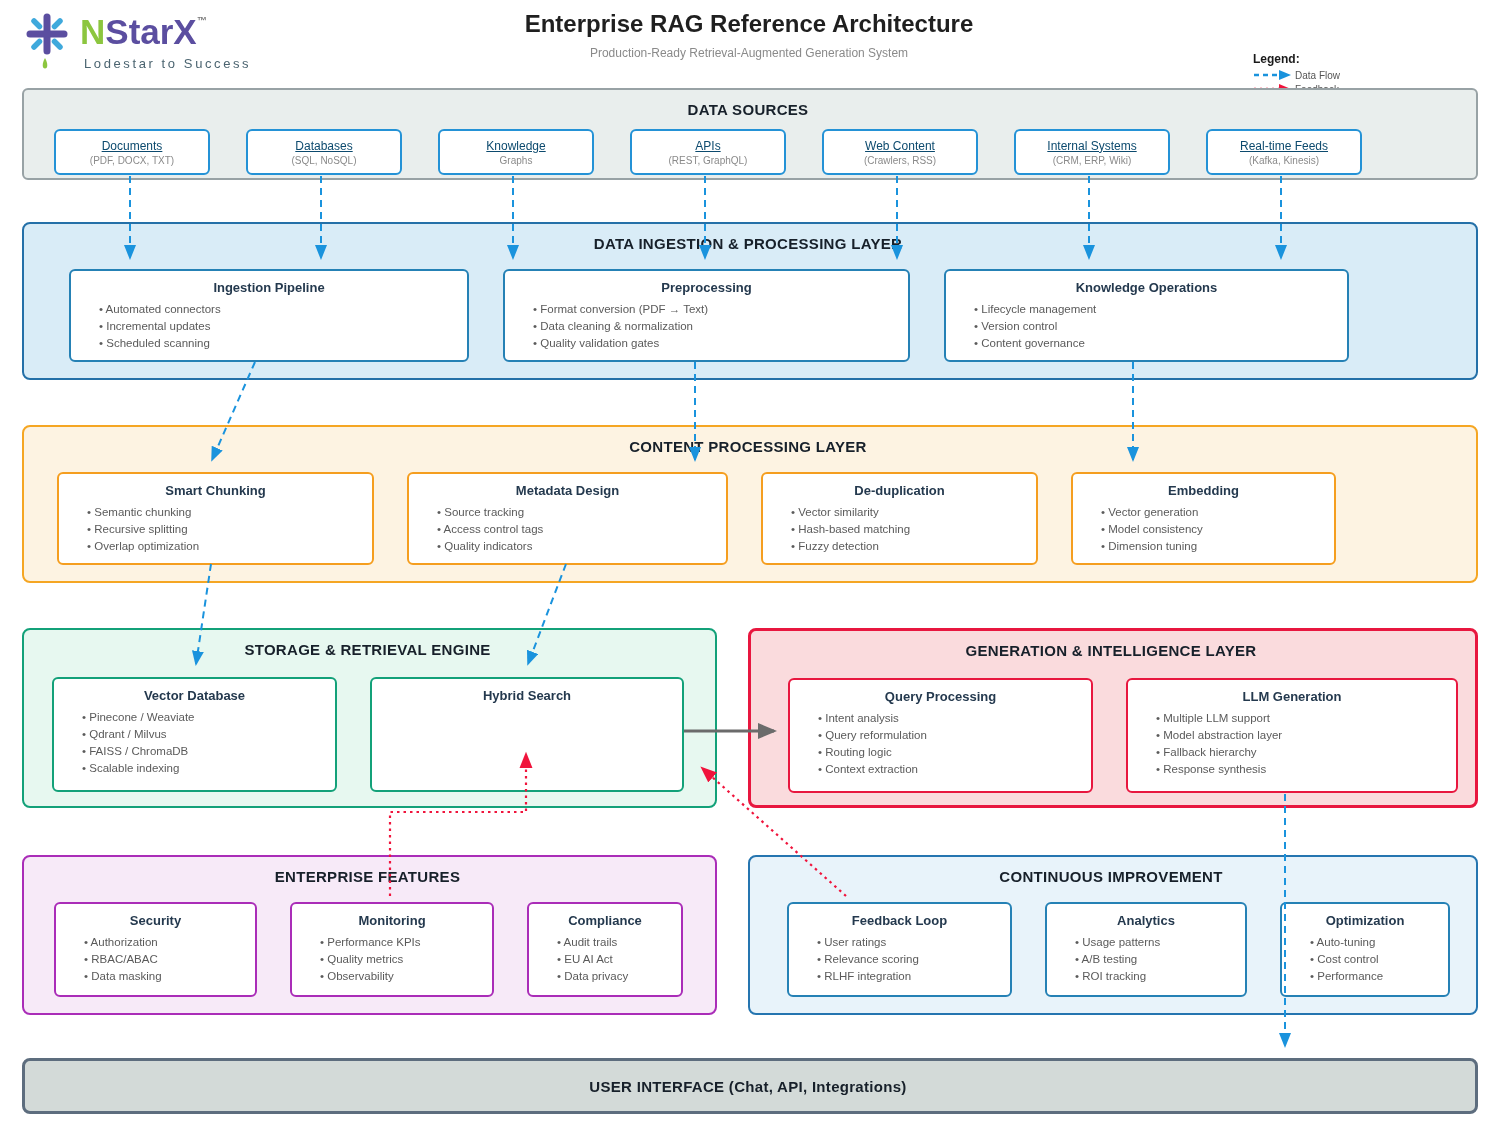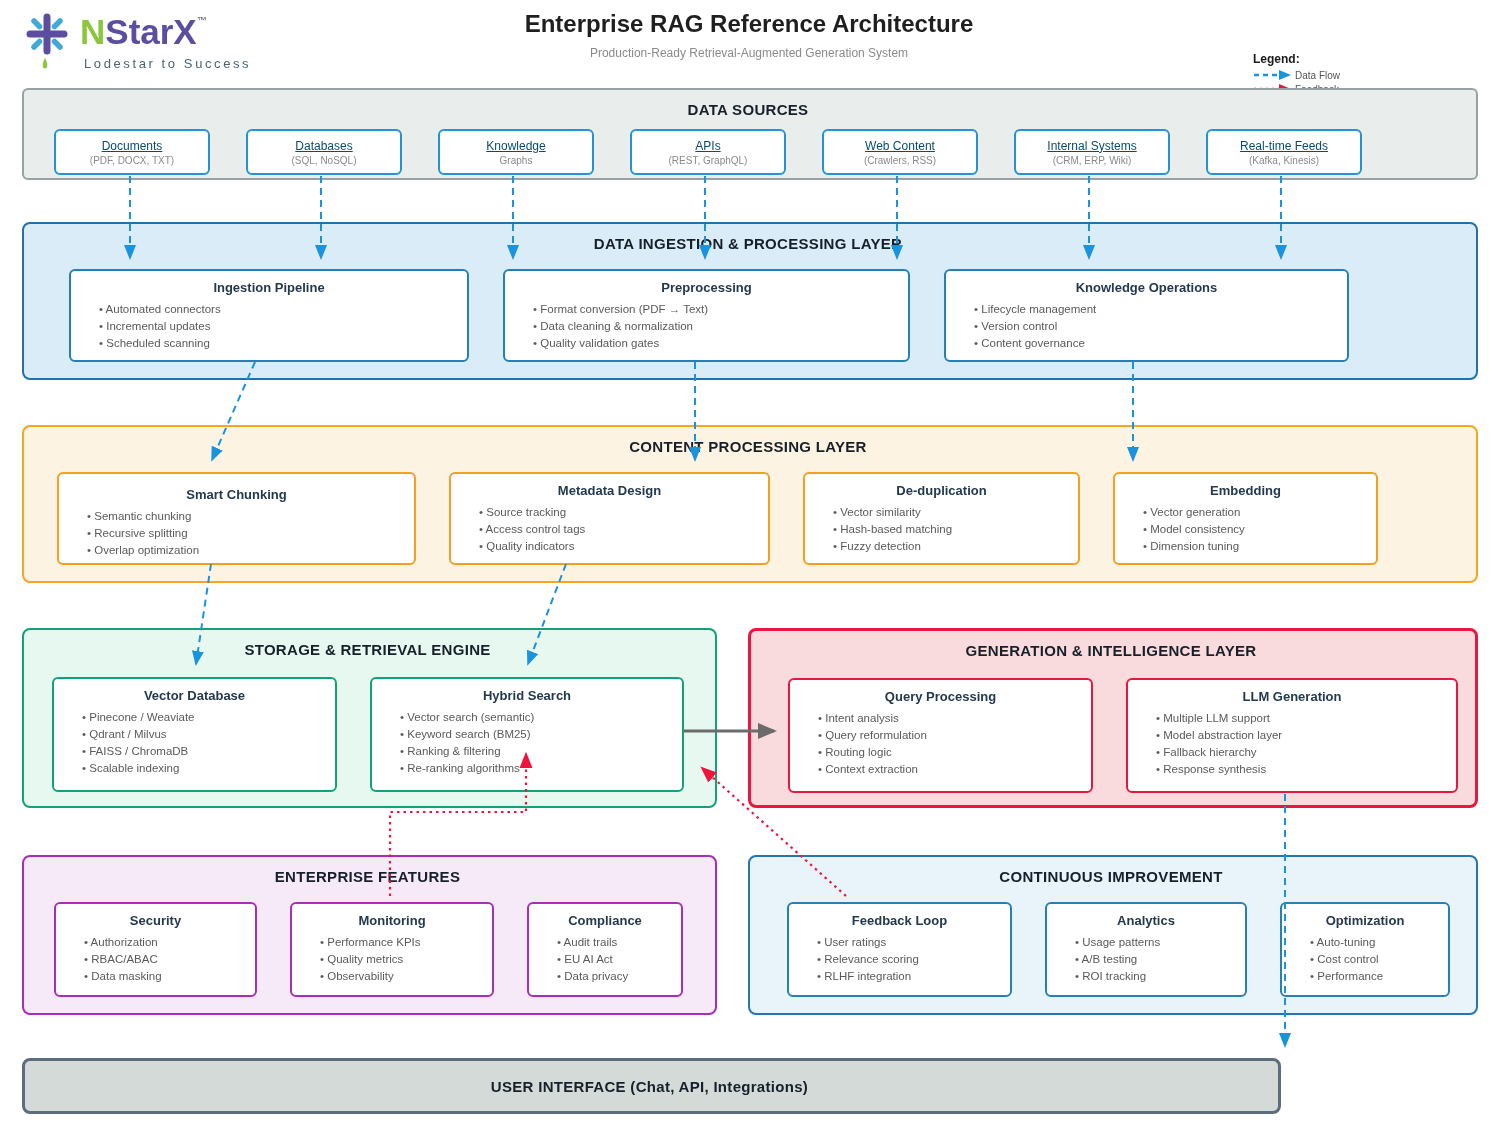--- a/index.html
+++ b/index.html
@@ -38,21 +38,21 @@
   .layer-ingestion{left:22px;top:222px;width:1456px;height:158px;background:#d9ecf7;border:2.5px solid #2470a8;}
   .layer-ingestion .row{top:45px;left:33px;gap:34px;padding-left:12px;}
   .layer-ingestion .node{height:93px;border-color:#2581b5;}
   .layer-ingestion .node:nth-child(1){width:400px;}
   .layer-ingestion .node:nth-child(2){width:407px;}
   .layer-ingestion .node:nth-child(3){width:405px;}
 
   .layer-content{left:22px;top:425px;width:1456px;height:158px;background:#fdf3e2;border:2.5px solid #f5a623;}
   .layer-content .row{top:45px;left:33px;gap:33px;}
   .layer-content .node{height:93px;border-color:#f59e1f;}
-  .layer-content .node:nth-child(1){width:359px;justify-content:center;}
+  .layer-content .node:nth-child(1){width:317px;}
   .layer-content .node:nth-child(2){width:321px;}
   .layer-content .node:nth-child(3){width:277px;}
   .layer-content .node:nth-child(4){width:265px;}
 
   .layer-storage{left:22px;top:628px;width:695px;height:180px;background:#e7f8f0;border:2.5px solid #13a179;}
   .layer-storage .row{top:47px;left:28px;gap:33px;}
   .layer-storage .node{height:115px;border-color:#13a179;}
   .layer-storage .node:nth-child(1){width:285px;}
   .layer-storage .node:nth-child(2){width:314px;}
 
@@ -69,21 +69,21 @@
   .layer-enterprise .node:nth-child(2){width:204px;}
   .layer-enterprise .node:nth-child(3){width:156px;}
 
   .layer-improvement{left:748px;top:855px;width:730px;height:160px;background:#e8f3fa;border:2.5px solid #2575b0;}
   .layer-improvement .row{top:45px;left:37px;gap:33px;align-items:center;}
   .layer-improvement .node{height:95px;border-color:#2581b5;}
   .layer-improvement .node:nth-child(1){width:225px;}
   .layer-improvement .node:nth-child(2){width:202px;}
   .layer-improvement .node:nth-child(3){width:170px;}
 
-  .layer-ui{left:22px;top:1058px;width:1259px;height:56px;background:#d3dad8;border:3px solid #5d6d7e;}
+  .layer-ui{left:22px;top:1058px;width:1456px;height:56px;background:#d3dad8;border:3px solid #5d6d7e;}
   .layer-ui .layer-title{top:17px;font-size:15px;}
 
   
   .node{box-sizing:border-box;display:flex;flex-direction:column;background:#fff;
         border:2px solid #999;border-radius:6px;}
   .node-title{font-size:13px;font-weight:bold;color:#24394e;text-align:center;margin:9px 4px 4px;}
   .node-sub{font-size:10px;color:#8a8a8a;text-align:center;margin-top:2px;}
   .layer-sources .node-title{font-size:12px;font-weight:normal;color:#0c4a6e;margin:0 4px;text-decoration:underline;}
   .node-items{margin:2px 0 0;padding:0 8px 0 28px;list-style:none;}
   .node-items li{font-size:11.5px;color:#5a5a5a;line-height:1.48;}
@@ -247,26 +247,20 @@
           <div class="node-title">Vector Database</div>
           <ul class="node-items">
             <li>Pinecone / Weaviate</li>
             <li>Qdrant / Milvus</li>
             <li>FAISS / ChromaDB</li>
             <li>Scalable indexing</li>
           </ul>
         </div>
         <div class="node">
           <div class="node-title">Hybrid Search</div>
-          <ul class="node-items">
-            <li>Vector search (semantic)</li>
-            <li>Keyword search (BM25)</li>
-            <li>Ranking &amp; filtering</li>
-            <li>Re-ranking algorithms</li>
-          </ul>
         </div>
       </div>
   </section>
 
   <section class="layer layer-generation">
     <div class="layer-title">GENERATION &amp; INTELLIGENCE LAYER</div>
     <div class="row">
         <div class="node">
           <div class="node-title">Query Processing</div>
           <ul class="node-items">

